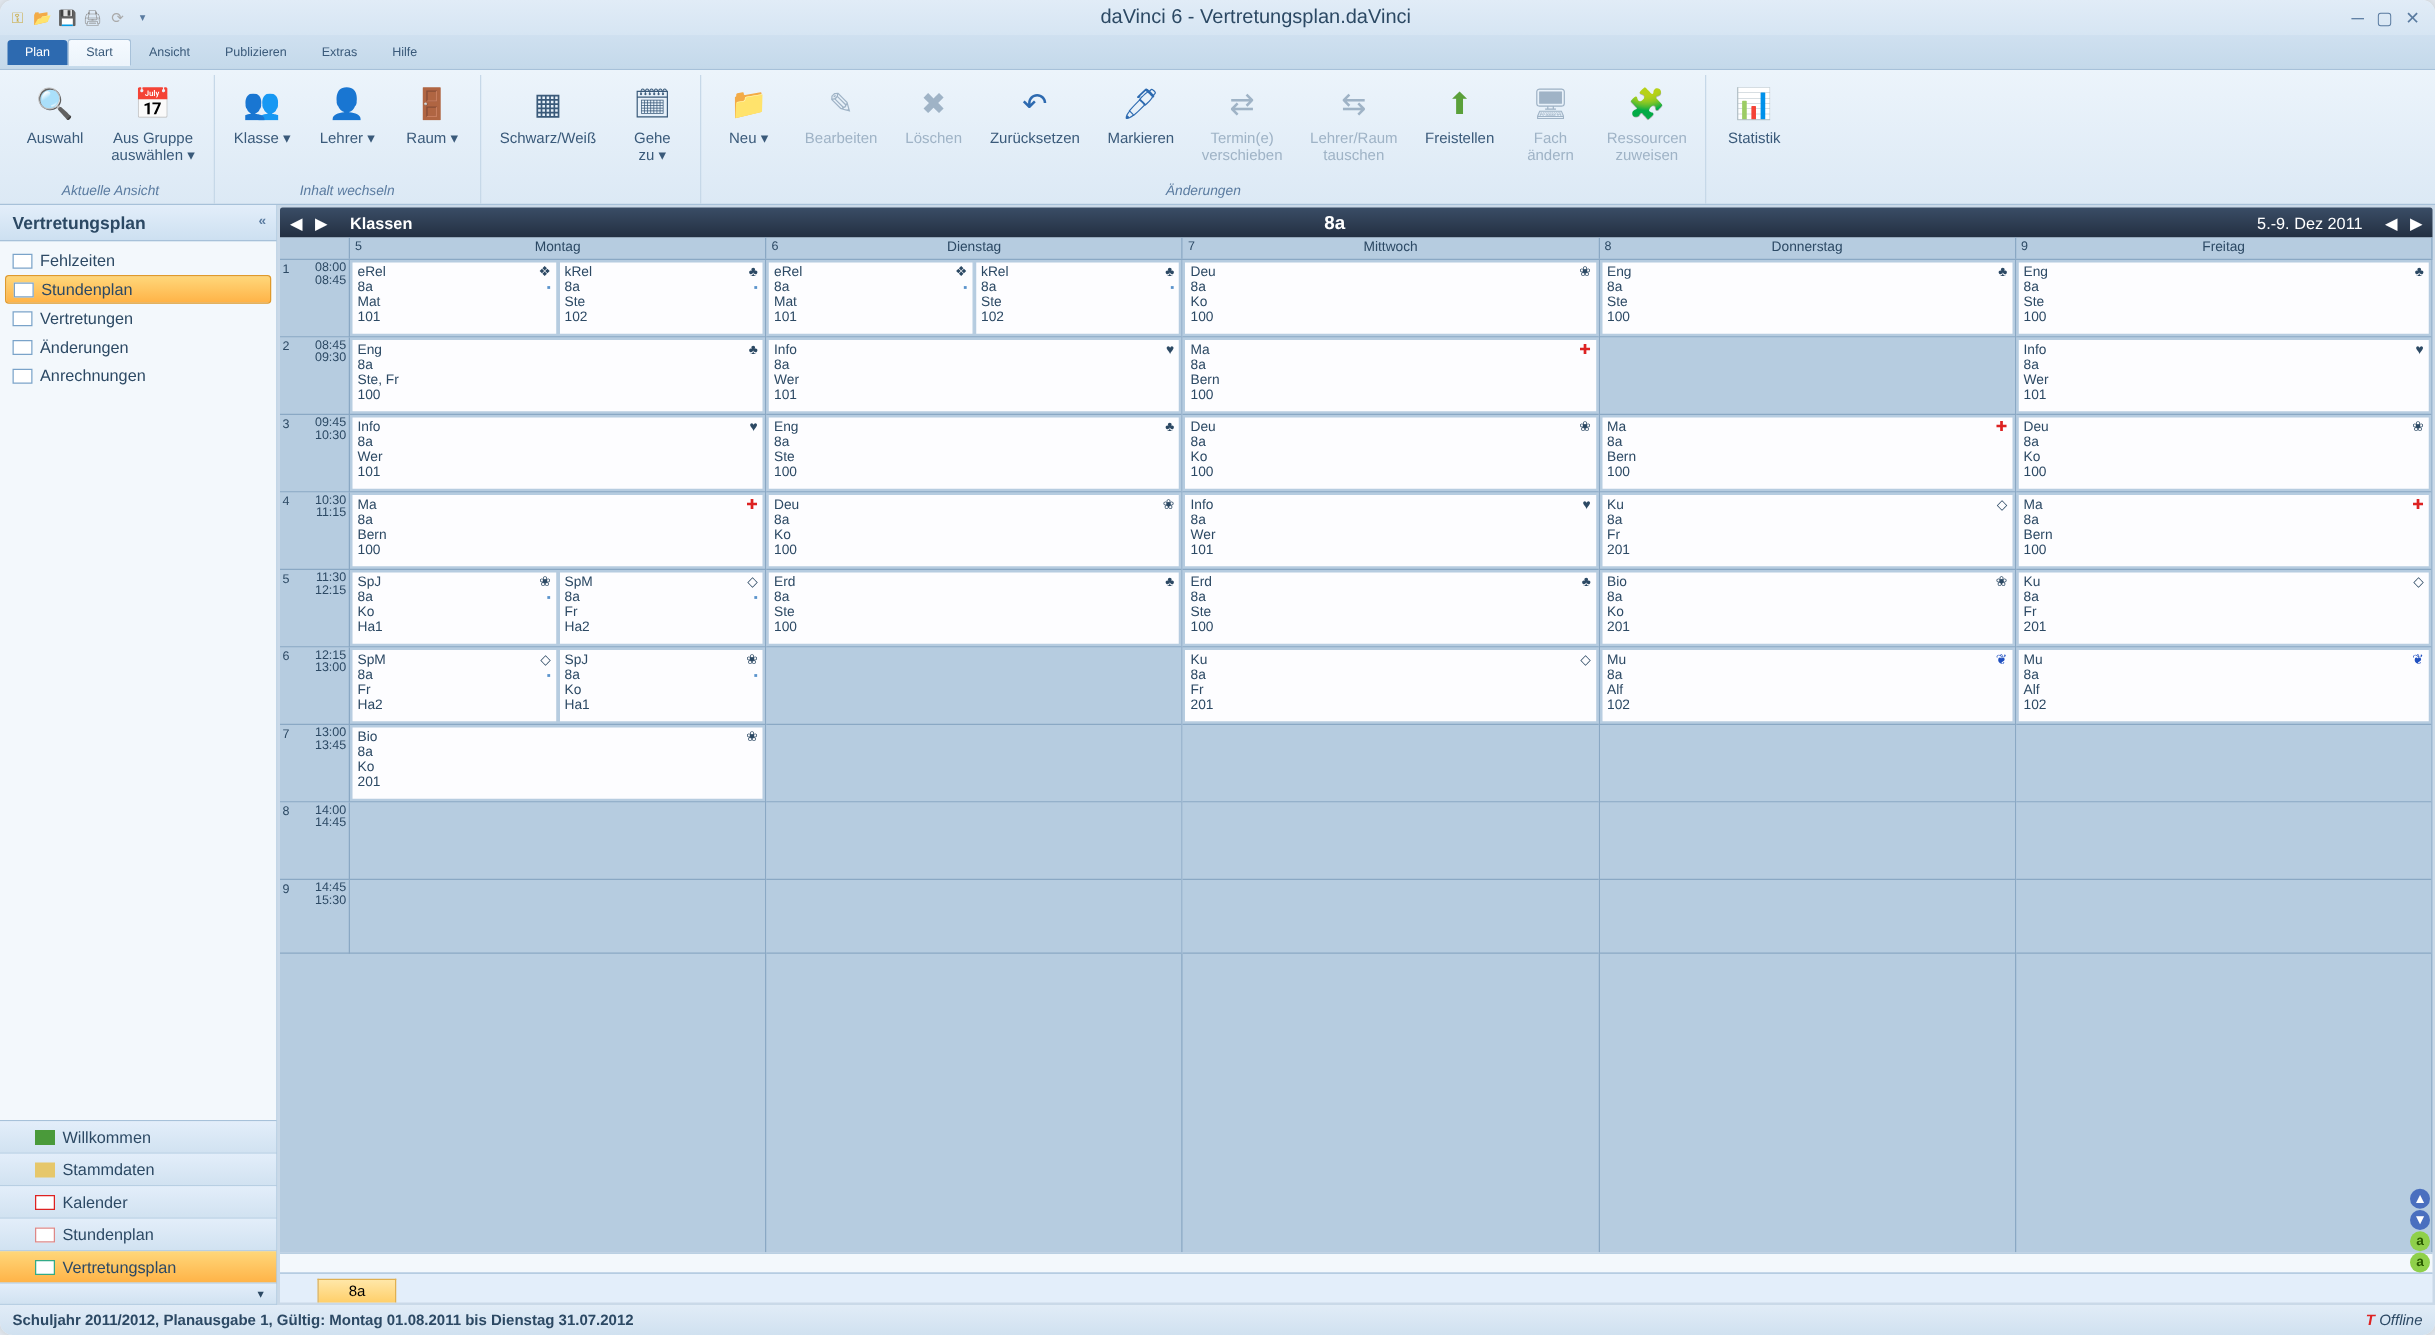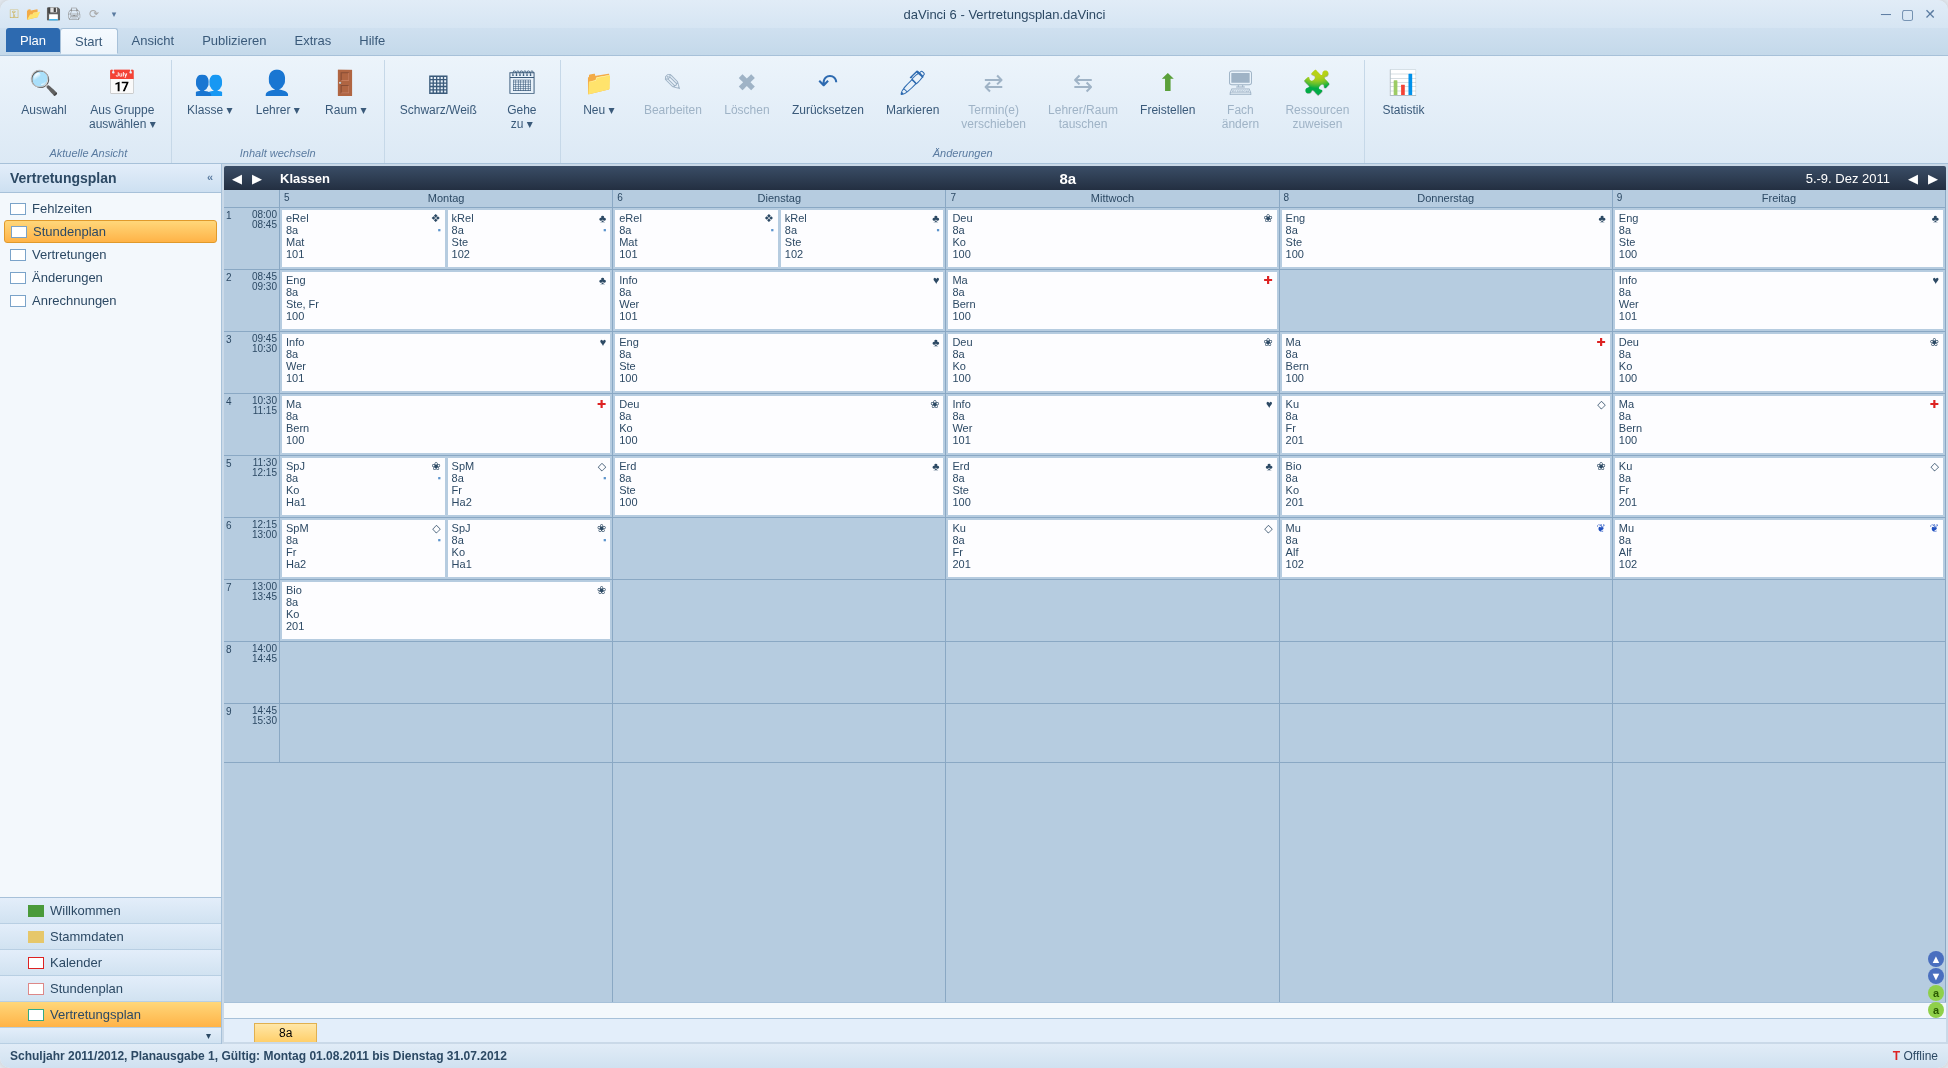--- a/index.html
+++ b/index.html
@@ -1,22 +1,22 @@
 <!DOCTYPE html>
 <html><head>
 <meta charset="utf-8">
 <style>
 * { box-sizing: border-box; margin: 0; padding: 0; font-family: "Segoe UI", Tahoma, sans-serif; }
 body { background: #e8eef5; width: 1948px; height: 1068px; overflow: hidden; border-radius: 10px; box-shadow: 0 0 10px rgba(0,0,0,0.2); }
 .titlebar { height: 28px; background: linear-gradient(#e1ecf7,#d6e5f3); display: flex; align-items: center; font-size: 12px; color: #3a5a7a; border-radius: 10px 10px 0 0; }
 .qat { display: flex; gap: 4px; padding: 0 6px; }
 .qat span { width: 16px; height: 16px; display: inline-flex; align-items: center; justify-content: center; font-size: 12px; }
-.titlebar .title { flex: 1; text-align: center; font-size: 13px; color: #2c4964; }
+.titlebar .title { flex: 1; text-align: center; font-size: 16px; color: #2c4964; }
 .winbtns { display: flex; gap: 10px; padding-right: 12px; color: #5a7ba0; font-size: 14px; }
-.tabstrip { height: 28px; background: linear-gradient(#cfe0f0,#c4d9ea); display: flex; align-items: flex-start; padding-left: 6px; font-size: 13px; border-bottom: 1px solid #a7c1d9; }
+.tabstrip { height: 28px; background: linear-gradient(#cfe0f0,#c4d9ea); display: flex; align-items: center; padding-left: 6px; font-size: 10px; border-bottom: 1px solid #a7c1d9; }
 .tabstrip .tab { padding: 5px 14px 4px; color: #3a5a7a; cursor: pointer; }
 .tabstrip .tab.plan { background: #2d6ab0; color: #fff; border-radius: 3px 3px 0 0; }
 .tabstrip .tab.active { background: linear-gradient(#f5faff,#ecf4fb); border: 1px solid #a7c1d9; border-bottom: 1px solid #ecf4fb; border-radius: 3px 3px 0 0; margin-bottom: -1px; }
 .ribbon { height: 108px; background: linear-gradient(#ecf4fb,#dce9f5); border-bottom: 1px solid #a7c1d9; display: flex; padding: 4px 6px 0; }
 .rgroup { display: flex; flex-direction: column; align-items: center; border-right: 1px solid #c6d8e8; padding: 0 8px; }
 .rgroup .btns { display: flex; gap: 8px; flex: 1; }
 .rbtn { display: flex; flex-direction: column; align-items: center; justify-content: flex-start; padding: 4px 6px; min-width: 60px; font-size: 12px; color: #3a5a7a; text-align: center; cursor: pointer; border: 1px solid transparent; border-radius: 3px; }
 .rbtn.disabled { color: #9fb3c6; }
 .rbtn .ico { width: 36px; height: 36px; display: flex; align-items: center; justify-content: center; font-size: 24px; margin-bottom: 2px; }
 .rgroup .glabel { font-size: 11px; color: #5a7ba0; padding: 2px 0 4px; font-style: italic; }
@@ -51,21 +51,21 @@
 .daycol { flex: 1; display: flex; flex-direction: column; border-right: 1px solid #8aa8c4; }
 .cell { border-bottom: 1px solid #8aa8c4; background: #b6cce0; display: flex; padding: 1px; gap: 1px; }
 .card { flex: 1; background: #fdfdff; border: 1px solid #b6cce0; border-radius: 1px; padding: 2px 4px; font-size: 11px; color: #2c4964; line-height: 12px; position: relative; }
 .card .sic { position: absolute; right: 4px; top: 2px; font-size: 11px; }
 .card .sic2 { position: absolute; right: 4px; top: 14px; font-size: 9px; color: #5a93cc; }
 .tabbar { height: 24px; background: #e3eefa; display: flex; align-items: flex-end; padding-left: 30px; border-top: 1px solid #a7c1d9; }
 .tabbar .t { background: linear-gradient(#ffe7a8,#ffcf6a); border: 1px solid #e0b050; padding: 2px 24px; font-size: 12px; border-bottom: none; }
 .sidectl { position: absolute; right: 4px; bottom: 50px; display: flex; flex-direction: column; gap: 1px; }
 .sidectl span { width: 16px; height: 16px; border-radius: 50%; display: flex; align-items: center; justify-content: center; font-size: 11px; font-weight: bold; cursor: pointer; }
 .statusbar { height: 24px; background: linear-gradient(#e1ecf7,#d0e1f0); display: flex; align-items: center; font-size: 12px; color: #2c4964; padding: 0 10px; border-radius: 0 0 10px 10px; font-weight: bold; }
-.statusbar .off { margin-left: auto; font-weight: normal; }
+.statusbar .off { margin-left: auto; font-weight: normal; font-style: italic; }
 </style>
 </head>
 <body>
 
 <div class="titlebar">
   <div class="qat">
     <span style="color:#c9a634">⚿</span>
     <span style="color:#d8a73e">📂</span>
     <span style="color:#3a6aa0">💾</span>
     <span style="color:#888">🖨</span>

